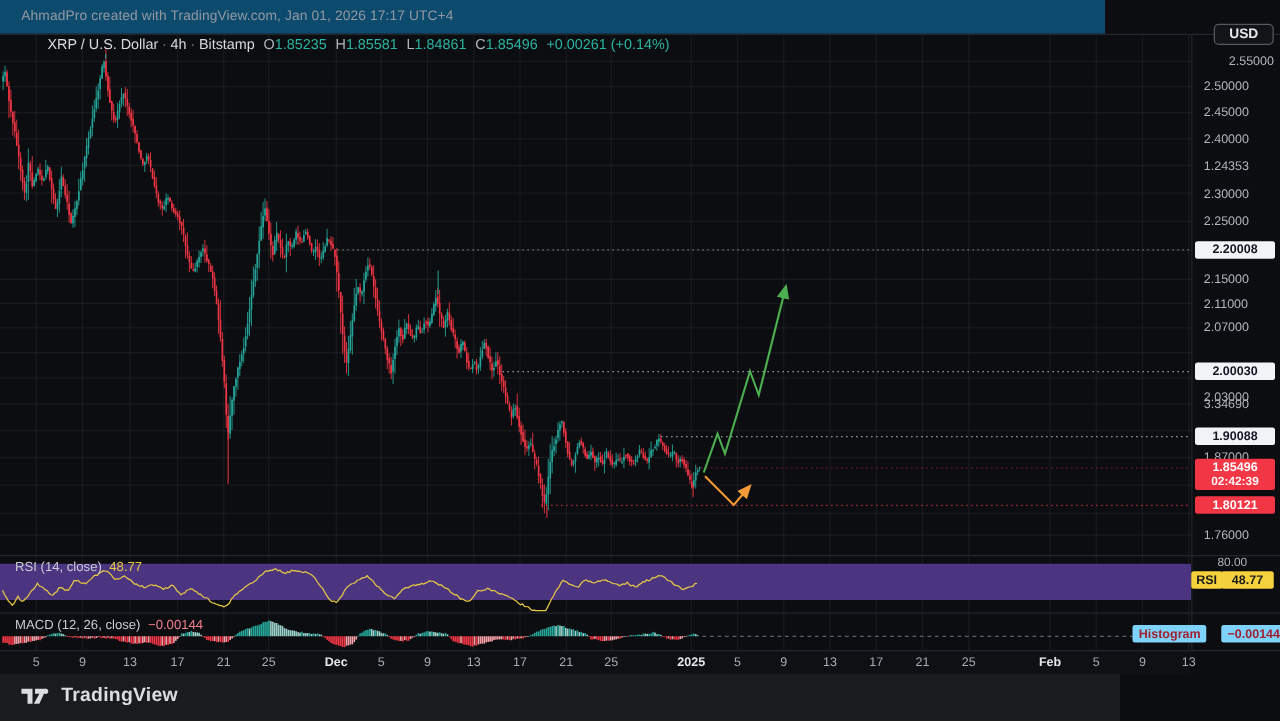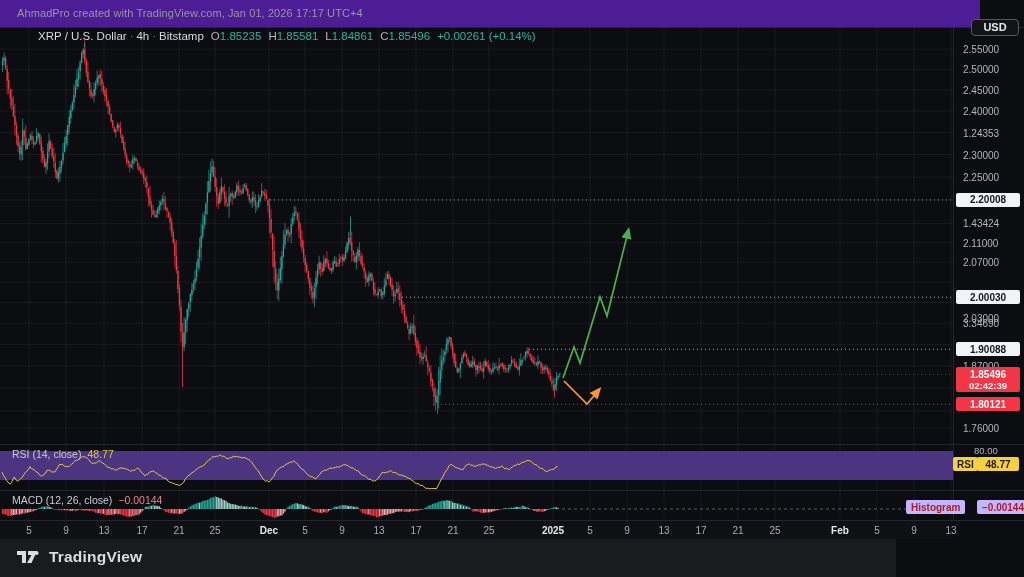--- a/index.html
+++ b/index.html
@@ -1,20 +1,20 @@
 <!DOCTYPE html>
 <html><head>
 <meta charset="utf-8">
 <style>
   * { margin:0; padding:0; box-sizing:border-box; }
   html,body { background:#000; }
   body { font-family:"Liberation Sans", sans-serif; }
   #root { position:relative; width:1024px; height:577px; overflow:hidden; background:#0c0d10; }
 
-  .attribution-bar { position:absolute; left:0; top:0; width:980px; height:27px; background:#4c1d95; }
+  .attribution-bar { position:absolute; left:0; top:0; width:884px; height:27px; background:#0c4a6e; }
   .attribution-bar span { position:absolute; left:17px; top:7px; font-size:11px; color:#9598a1; letter-spacing:.1px; }
 
   .legend { position:absolute; left:38px; top:30px; font-size:11.5px; color:#d7d9e0; white-space:nowrap; z-index:30;text-align:right; }
   .legend .sep { color:#787b86; padding:0 3px; }
   .legend .ohlc-label { color:#b2b5be; margin-left:7px; }
   .legend .ohlc-value { color:#2bb3a2; }
   .legend .change { color:#2bb3a2; margin-left:7px; }
 
   .currency-button { position:absolute; left:971px; top:19px; width:48px; height:17px; border:1px solid #55585f;
       border-radius:4px; background:#131417; color:#e8e9ed; font-size:11px; font-weight:bold;
@@ -30,21 +30,21 @@
   .price-label { position:absolute; left:9px; font-size:10px; color:#b2b5be; }
   .price-badge { position:absolute; left:2px; width:64px; border-radius:2px; font-size:10px; font-weight:bold;
       text-align:center; padding:1.5px 0; z-index:26; }
   .badge-white { background:#f2f3f6; color:#131722; }
   .badge-red { background:#f23645; color:#fff; }
   .countdown { display:block; font-weight:bold; font-size:9.5px; opacity:.95; }
 
   .rsi-upper-label { position:absolute; left:20px; top:0px; font-size:9.5px; color:#b2b5be; }
   .rsi-badge { position:absolute; border-radius:2px; background:#f5d13d; color:#1b1b1b; font-size:10px;
       font-weight:bold; padding:1.5px 4px; z-index:27; }
-  .macd-badge { position:absolute; border-radius:2px; background:#c4b5fd; color:#a3202f; font-size:10px;
+  .macd-badge { position:absolute; border-radius:2px; background:#7dd3fc; color:#a3202f; font-size:10px;
       font-weight:bold; padding:1.5px 5px; z-index:27; }
 
   .pane-title { position:absolute; left:12px; font-size:10.5px; color:#c9ccd4; z-index:30; white-space:nowrap; }
   .pane-title .val-yellow { color:#e5c842; margin-left:6px; }
   .pane-title .val-pink { color:#f07f8c; margin-left:6px; }
 
   .time-axis { position:absolute; left:0; top:521px; width:953px; height:18px; background:#0f1013; z-index:15; }
   .time-label { position:absolute; top:4px; font-size:10px; color:#a8abb5; transform:translateX(-50%); }
   .time-label.major { color:#e4e6ea; font-weight:bold; }
 
@@ -1275,28 +1275,28 @@
   </div>
 
   <div class="divider" style="top:27px;"></div>
   <div class="divider" style="top:444px;"></div>
   <div class="divider" style="top:490px;"></div>
   <div class="divider" style="top:520px;"></div>
   <div class="axis-divider"></div>
 
   <div class="price-axis" id="price-axis">
     <div class="rsi-upper-label" style="top:417px;text-align:center;">80.00</div>
-  <div class="price-label" style="top: 16.116px;">2.55000</div>
+  <div class="price-label" style="top: 16.116px; margin-left: 20px;">2.55000</div>
       <div class="price-label" style="top: 36.3543px;">2.50000</div>
       <div class="price-label" style="top: 57.0015px;">2.45000</div>
       <div class="price-label" style="top: 78.0744px;">2.40000</div>
       <div class="price-label" style="top: 99.591px;">1.24353</div>
       <div class="price-label" style="top: 121.57px;">2.30000</div>
       <div class="price-label" style="top: 144.033px;">2.25000</div>
-      <div class="price-label" style="top: 190.495px;">1.43424</div>
+      <div class="price-label" style="top: 190.495px;">2.15000</div>
       <div class="price-label" style="top: 209.688px;">2.11000</div>
       <div class="price-label" style="top: 229.249px;">2.07000</div>
       <div class="price-label" style="top: 249.191px; margin-top: 36px;">2.03000</div>
       <div class="price-label" style="top: 290.282px;">3.34690</div>
       <div class="price-label" style="top: 333.094px;">1.87000</div>
       <div class="price-label" style="top: 395.053px;">1.76000</div>
       <div class="price-badge badge-white" style="top: 164.963px;">2.20008</div>
       <div class="price-badge badge-white" style="top: 262.254px;">2.00030</div>
       <div class="price-badge badge-white" style="top: 314.356px;">1.90088</div>
       <div class="price-badge badge-red" style="top: 339.347px;">1.85496<span class="countdown">02:42:39</span></div>

